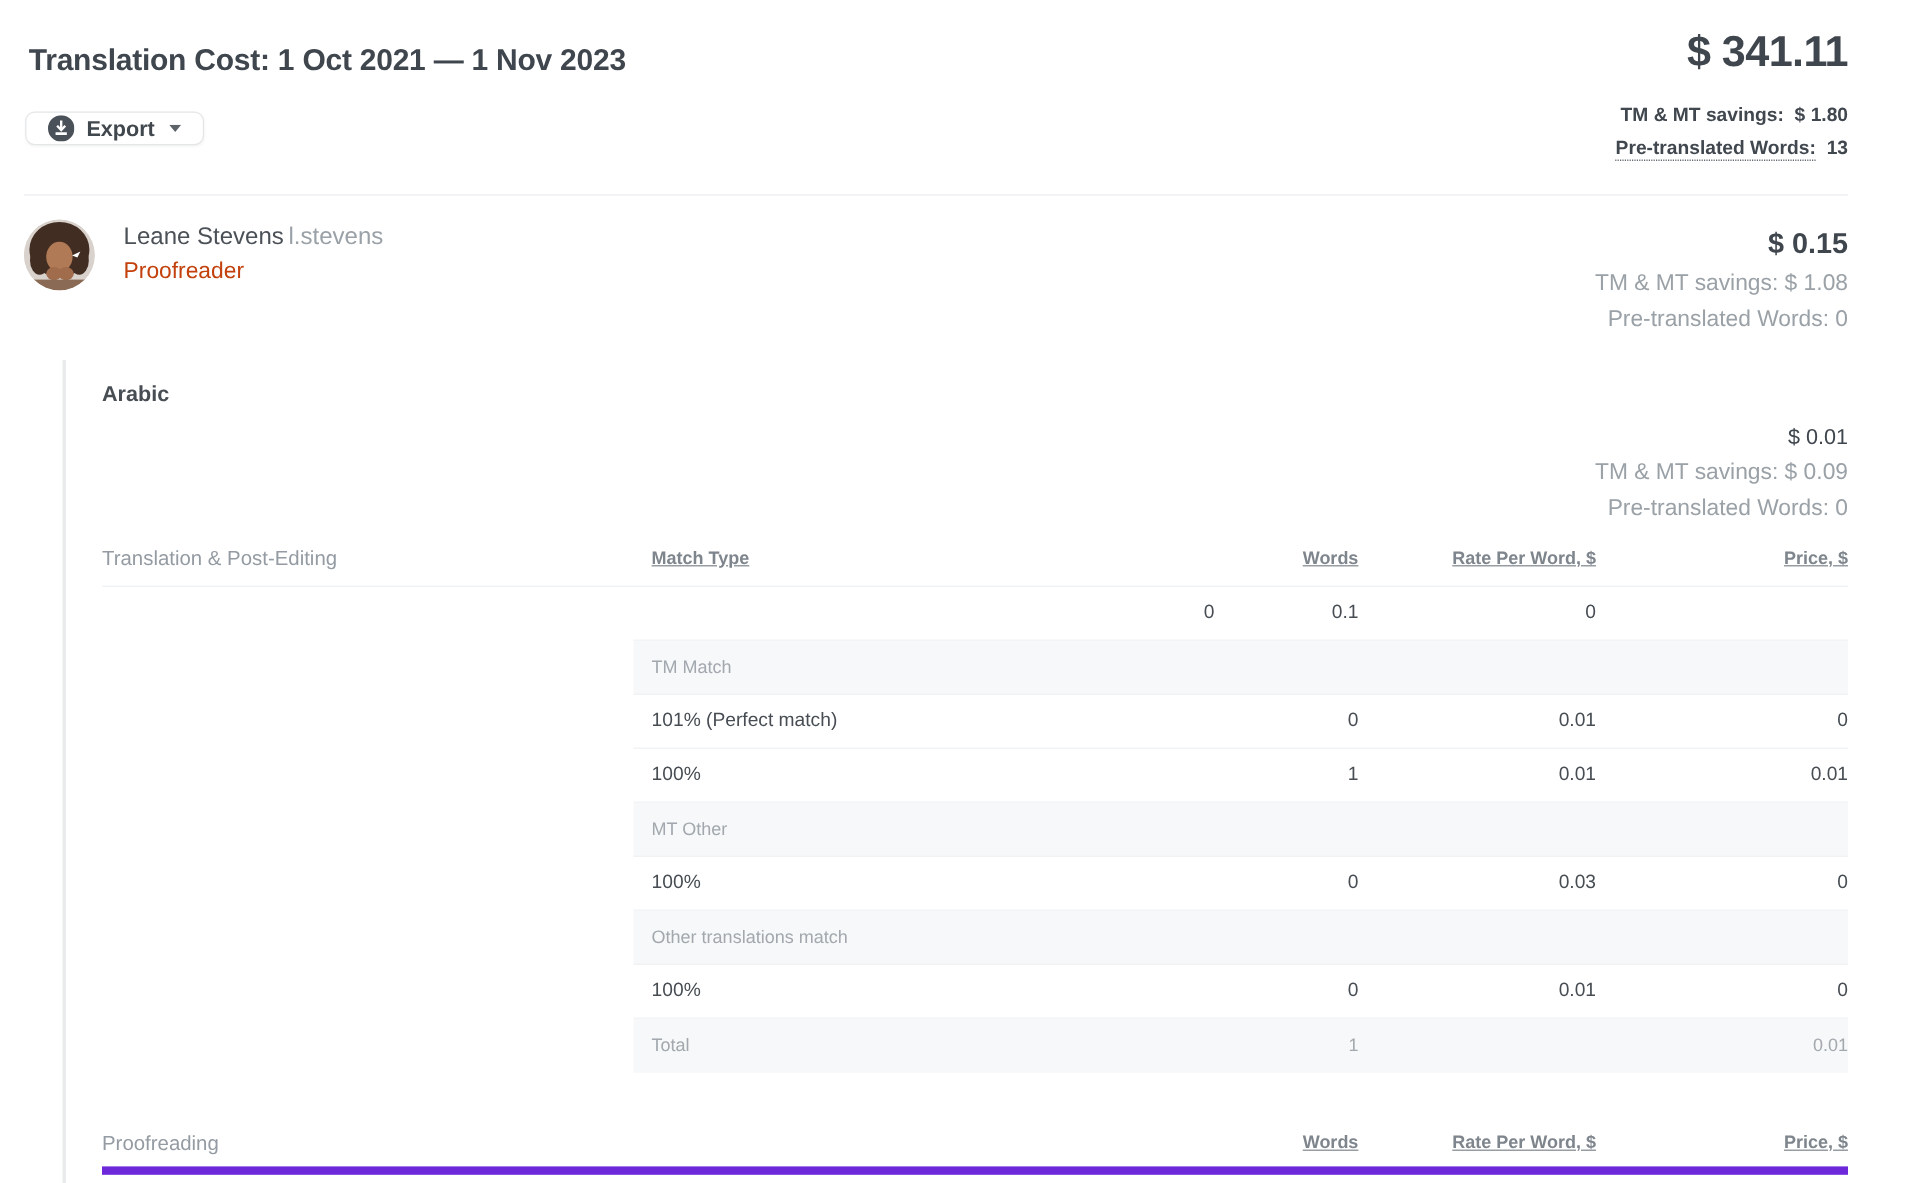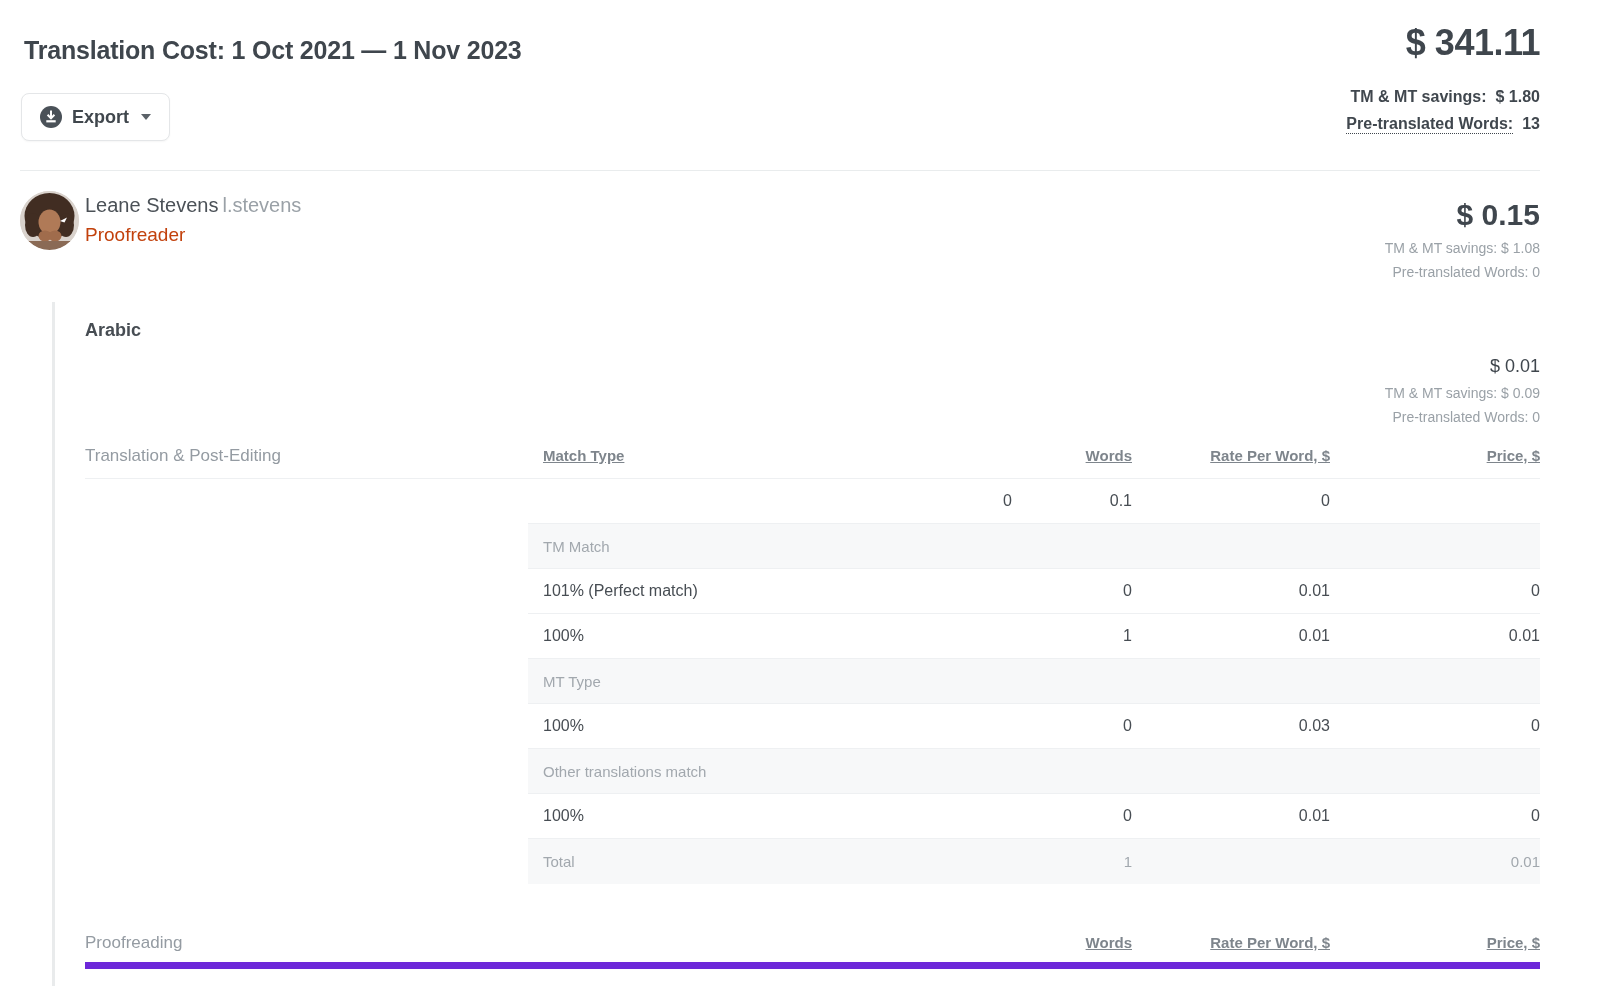--- a/index.html
+++ b/index.html
@@ -16,21 +16,21 @@
   .page-title {
     margin: 36px 0 0 4px;
     font-size: 25px;
     font-weight: 700;
     color: #3f464d;
     letter-spacing: -0.2px;
   }
   .export-btn {
     margin-top: 28px; margin-left: 1px;
     display: inline-flex; align-items: center; gap: 10px;
-    height: 48px; padding: 0 18px;
+    height: 28px; padding: 0 18px;
     background: #fff;
     border: 1px solid #e4e6e8;
     border-radius: 8px;
     box-shadow: 0 1px 2px rgba(0,0,0,0.04);
     font-family: "Liberation Sans", sans-serif;
     font-size: 18px; font-weight: 600; color: #40474d;
     cursor: pointer;
   }
   .export-btn .caret { margin-left: 2px; display: inline-flex; }
   .top-right { text-align: right; padding-top: 22px; flex-shrink: 0; }
@@ -43,27 +43,27 @@
 
   .divider { border: none; border-top: 1px solid #e9eced; margin-top: 29px; }
 
   
   .user-row { display: flex; justify-content: space-between; padding-top: 20px; }
   .user-left { display: flex; }
   .avatar {
     width: 59px; height: 59px; border-radius: 50%;
     overflow: hidden; flex-shrink: 0; background: #d9d2cc;
   }
-  .user-meta { margin-left: 6px; padding-top: 3px; }
+  .user-meta { margin-left: 24px; padding-top: 3px; }
   .user-name-line { font-size: 20px; color: #4b5157; }
   .user-login { color: #9aa1a7; margin-left: 4px; }
   .user-role { font-size: 19px; color: #c2410c; margin-top: 7px; }
   .user-right { text-align: right; padding-top: 7px; }
-  .user-price { font-size: 30px; font-weight: 700; color: #3f464d; }
-  .sub-line { font-size: 14px; color: #9aa1a7; margin-top: 8px; }
+  .user-price { font-size: 24px; font-weight: 700; color: #3f464d; }
+  .sub-line { font-size: 19px; color: #9aa1a7; margin-top: 8px; }
 
   
   .lang-section {
     margin-top: 22px; margin-left: 32px;
     border-left: 3px solid #e9ebec;
     padding-left: 30px;
   }
   .lang-head { display: flex; justify-content: space-between; padding-top: 18px; }
   .lang-name { font-size: 18px; font-weight: 700; color: #474d53; }
   .lang-right { text-align: right; }
@@ -225,21 +225,21 @@
             <div class="cell num cell-rate">0.01</div>
             <div class="cell num cell-price">0</div>
           </div>
           <div class="trow">
             <div class="cell cell-label">100%</div>
             <div class="cell num cell-words">1</div>
             <div class="cell num cell-rate">0.01</div>
             <div class="cell num cell-price">0.01</div>
           </div>
           <div class="trow subheader">
-            <div class="cell cell-label">MT Type</div>
+            <div class="cell cell-label">MT Other</div>
 
           </div>
           <div class="trow">
             <div class="cell cell-label">100%</div>
             <div class="cell num cell-words">0</div>
             <div class="cell num cell-rate">0.03</div>
             <div class="cell num cell-price">0</div>
           </div>
           <div class="trow subheader">
             <div class="cell cell-label">Other translations match</div>

